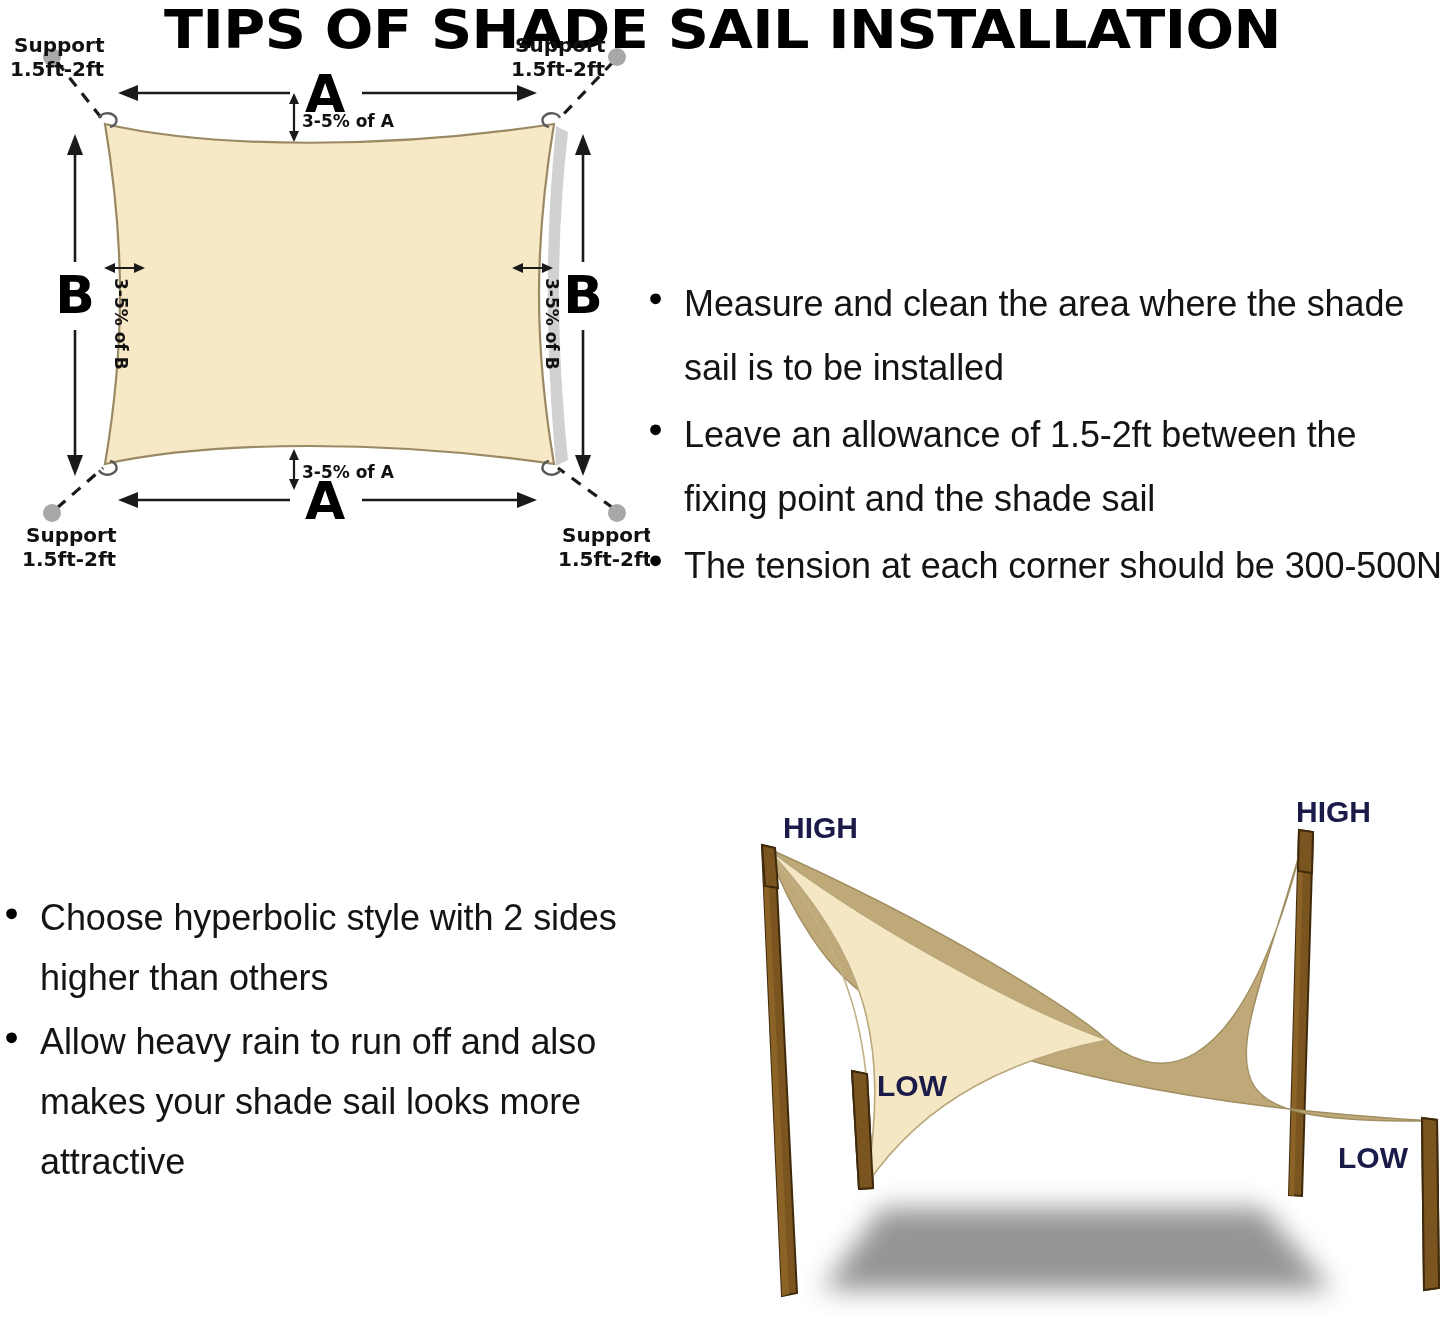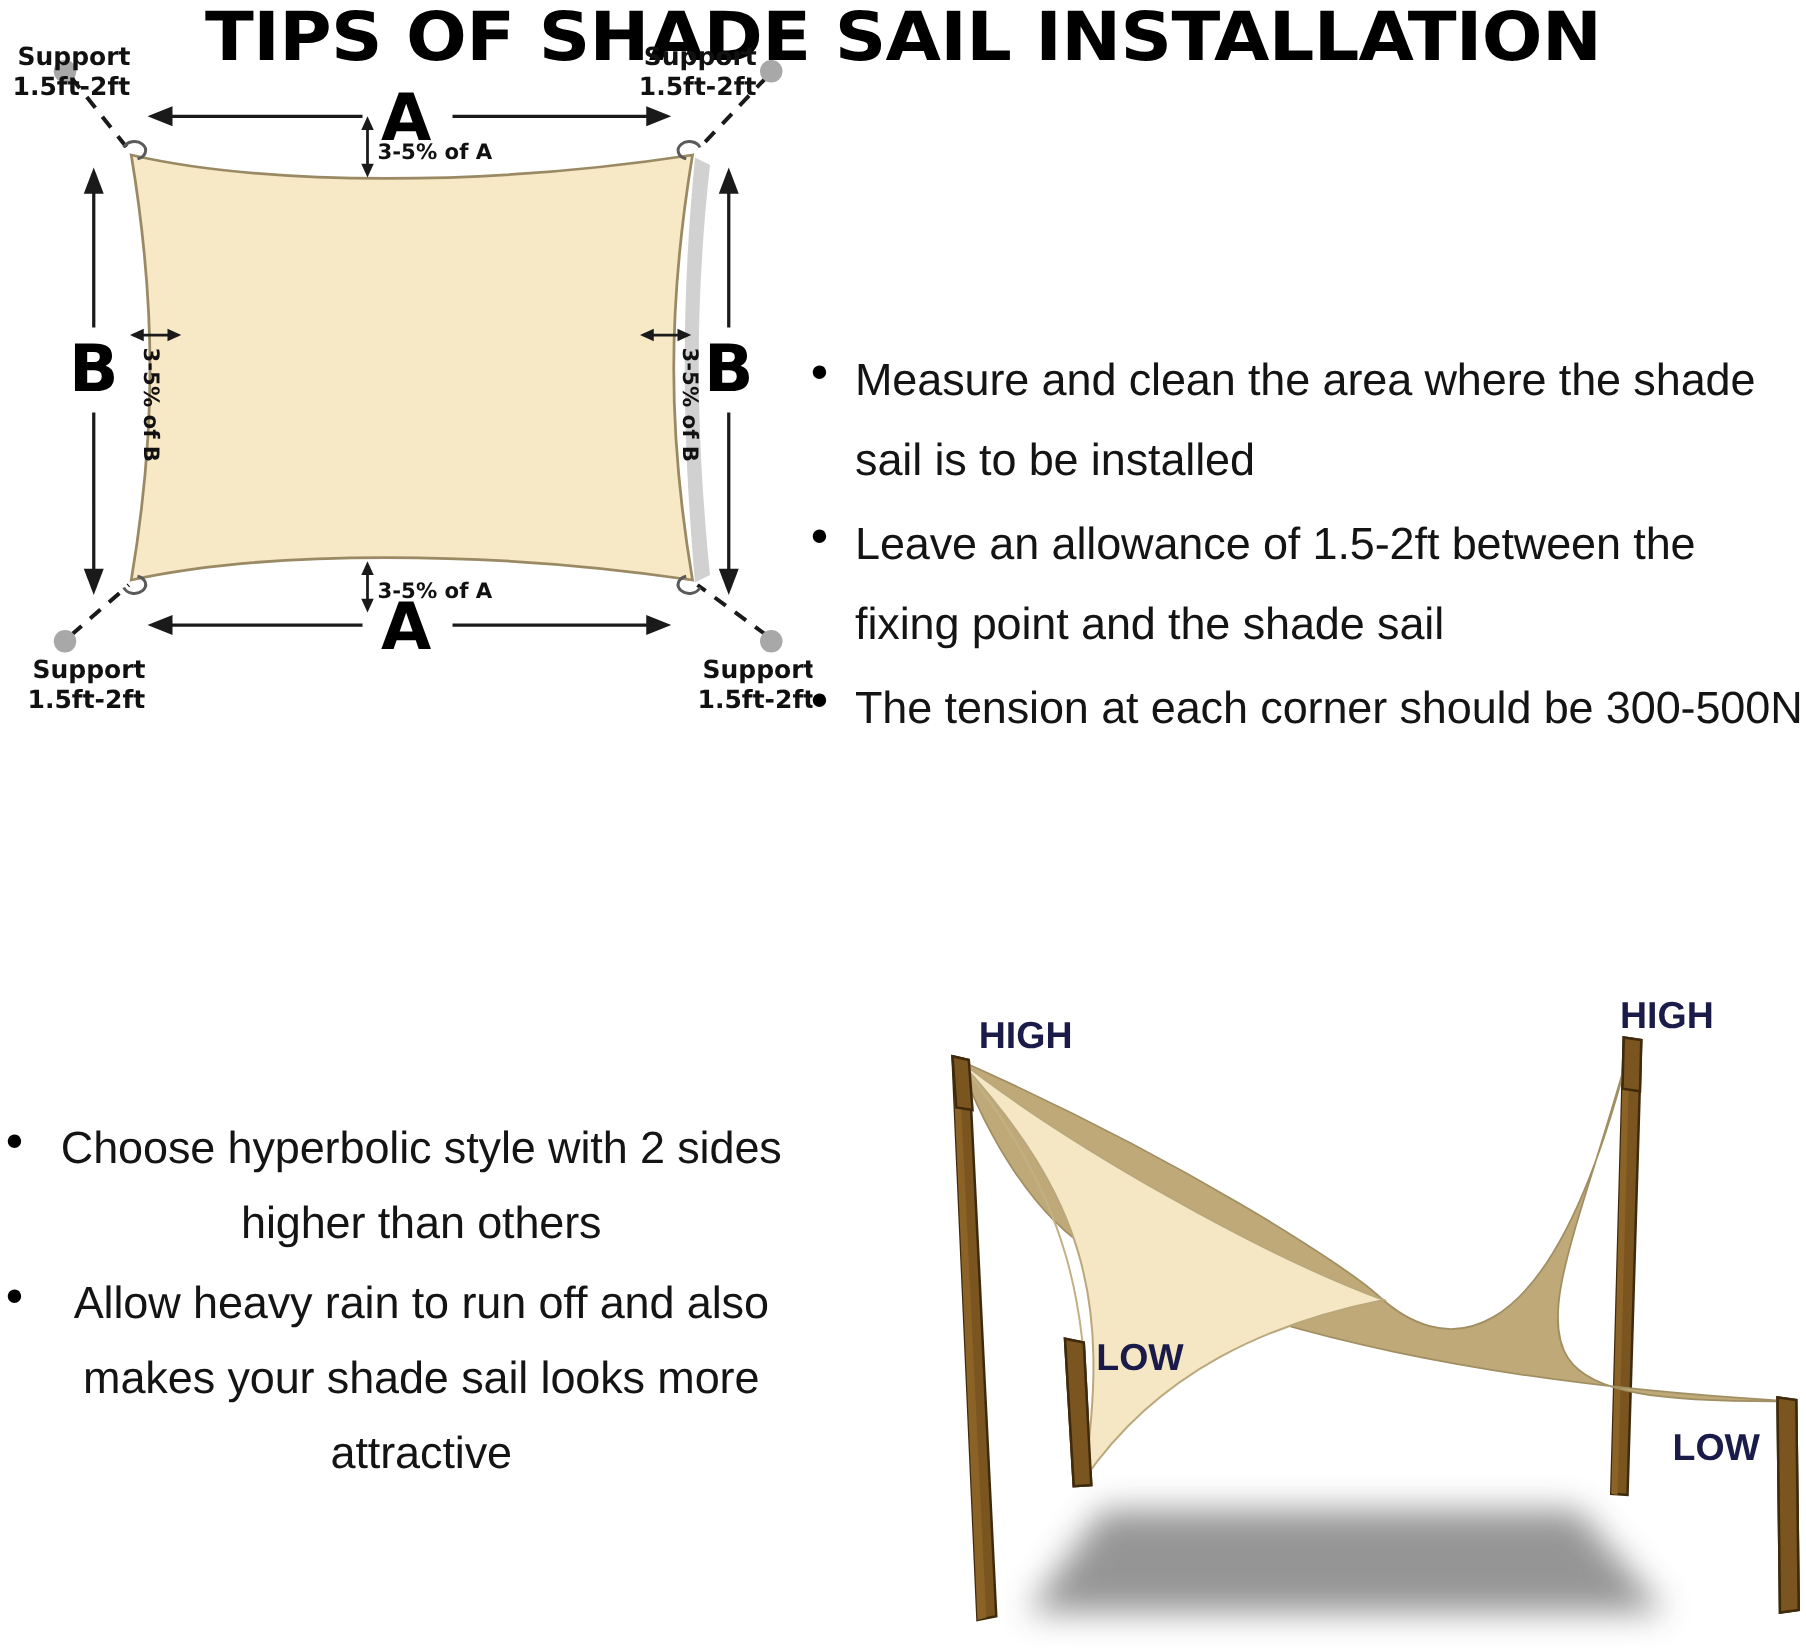--- a/index.html
+++ b/index.html
@@ -85,21 +85,20 @@
   #tips-list-bottom .bullet-row { margin-bottom: 4px; }
   #tips-list-bottom .bullet-dot {
     font-size: 25px;
     width: 36px;
     padding-top: 12px;
   }
   #tips-list-bottom .bullet-text {
     font-size: 36px;
     line-height: 60px;
     letter-spacing: -0.1px;
-    text-align: center;
   }
 
   
   .svg-support {
     font-family: "DejaVu Sans", sans-serif;
     font-weight: bold;
     font-size: 20px;
     fill: #111111;
   }
   .svg-pct {

